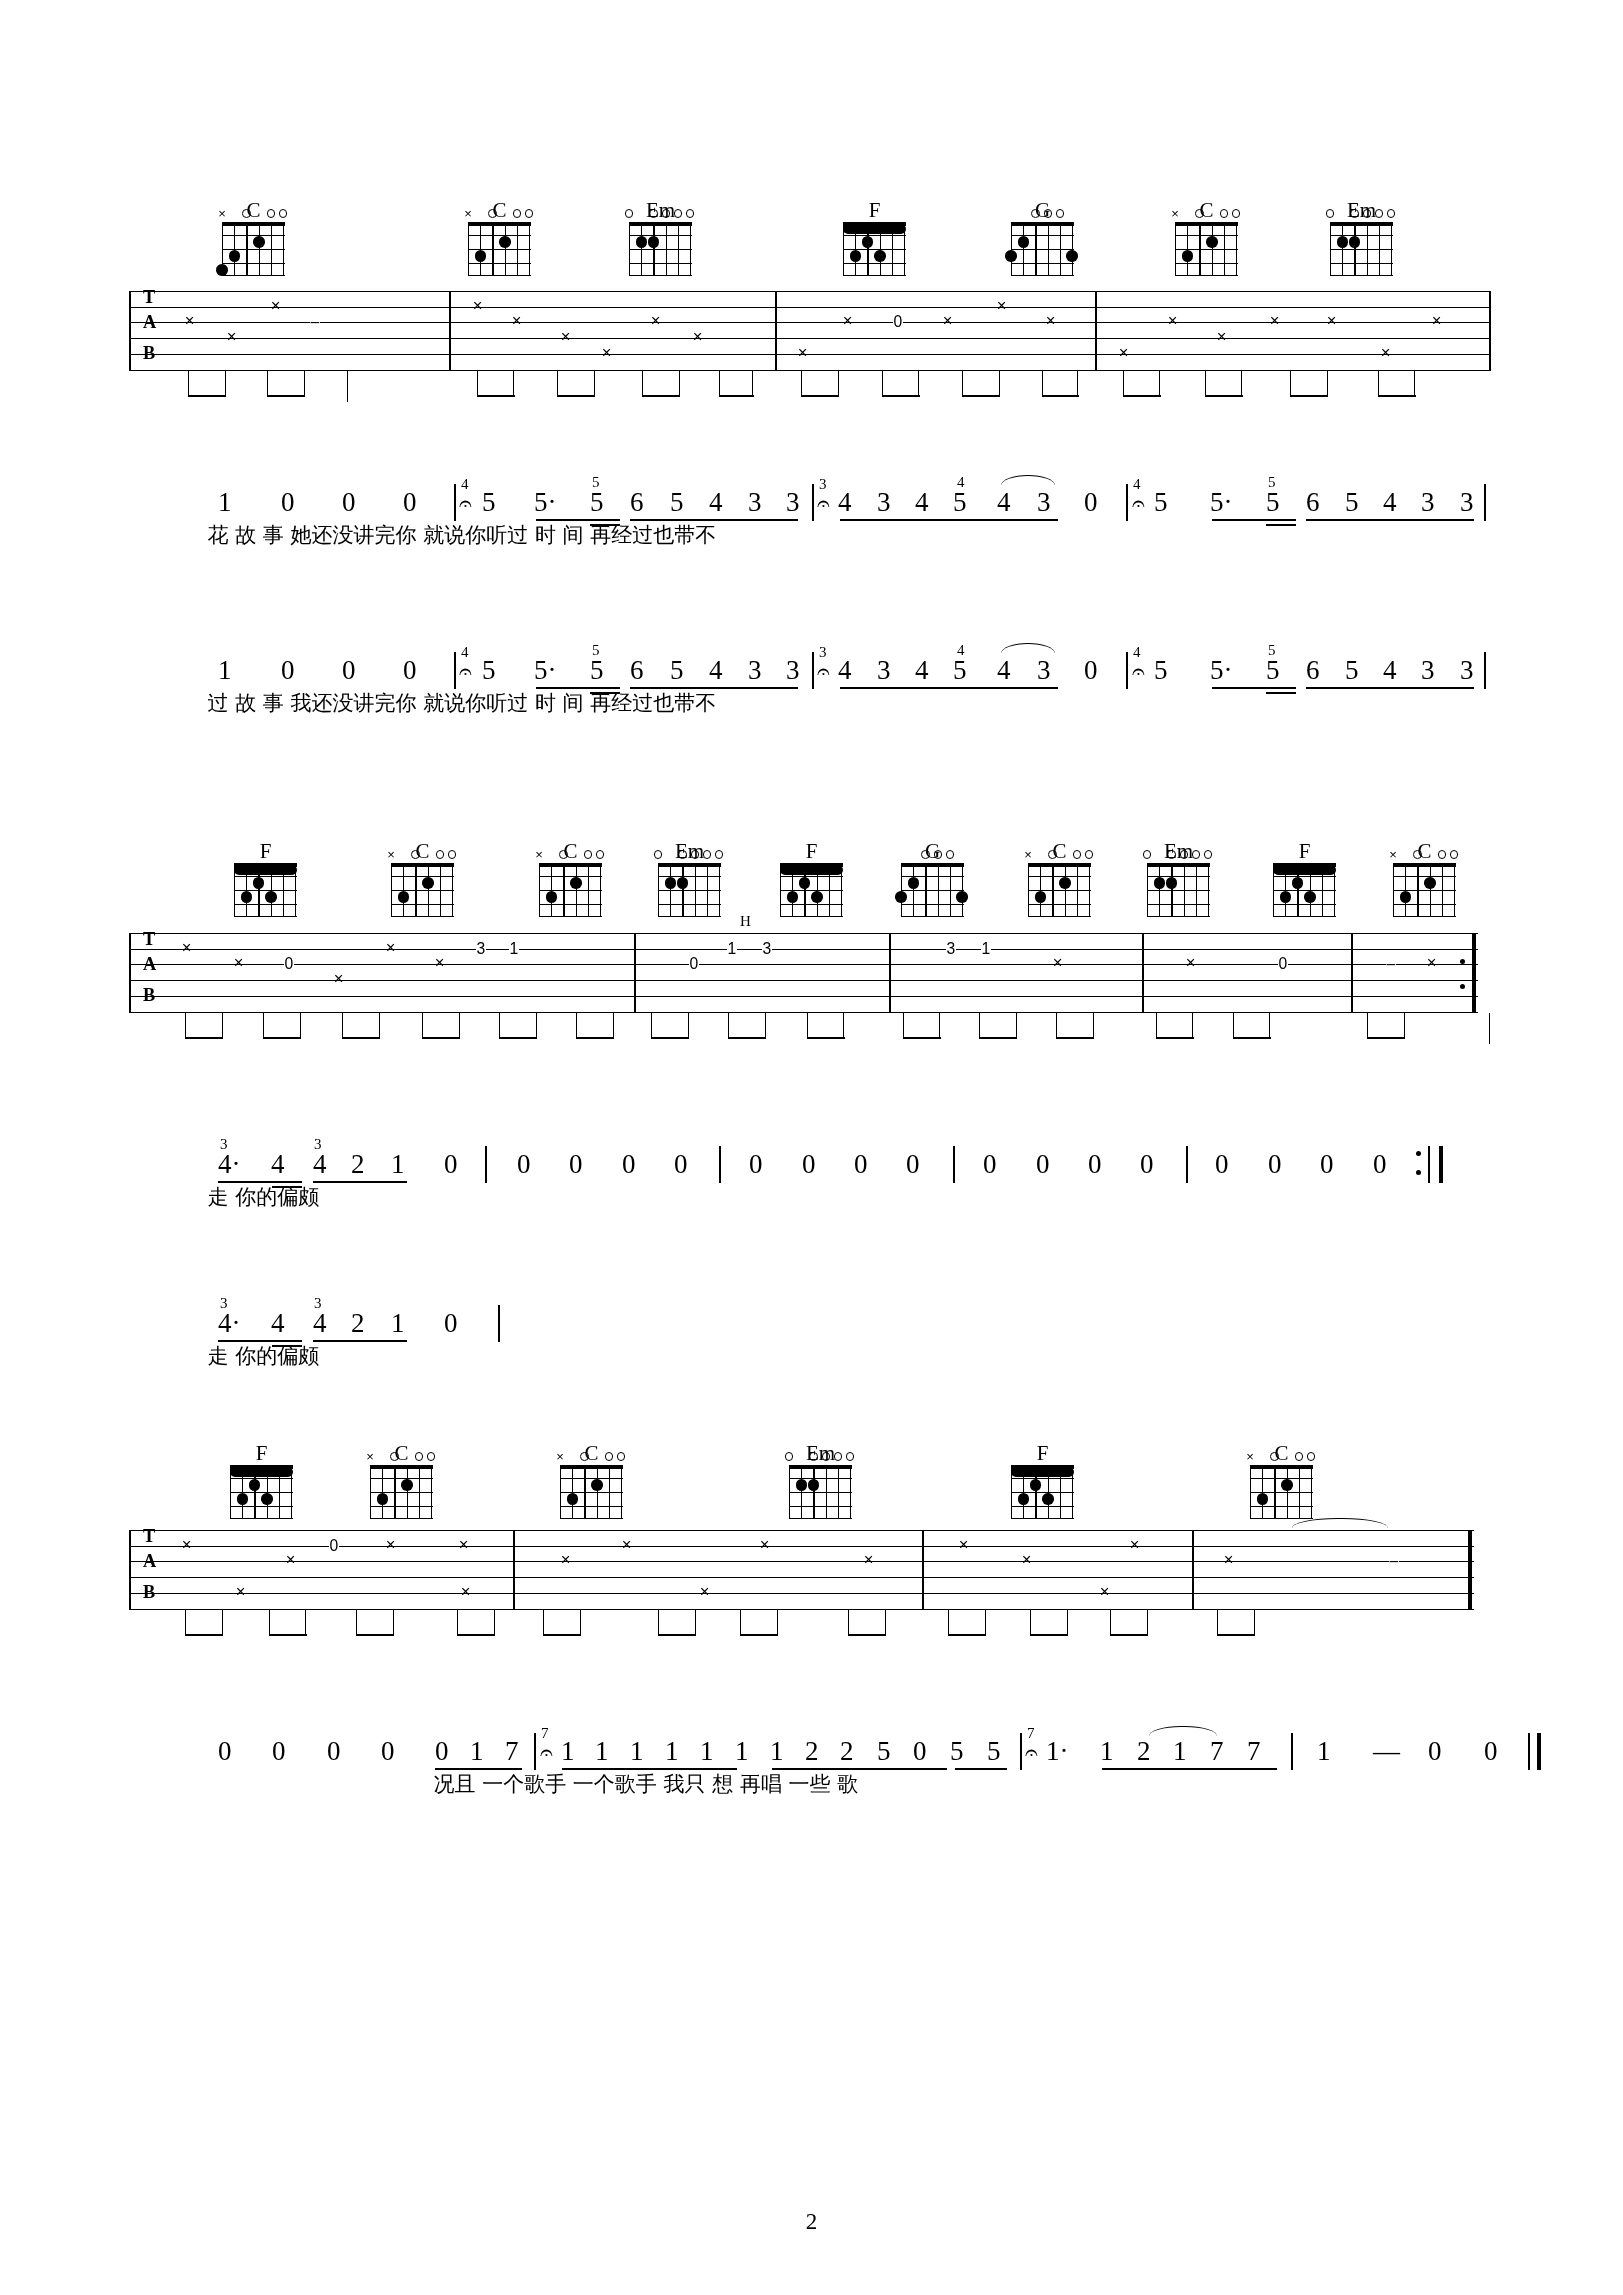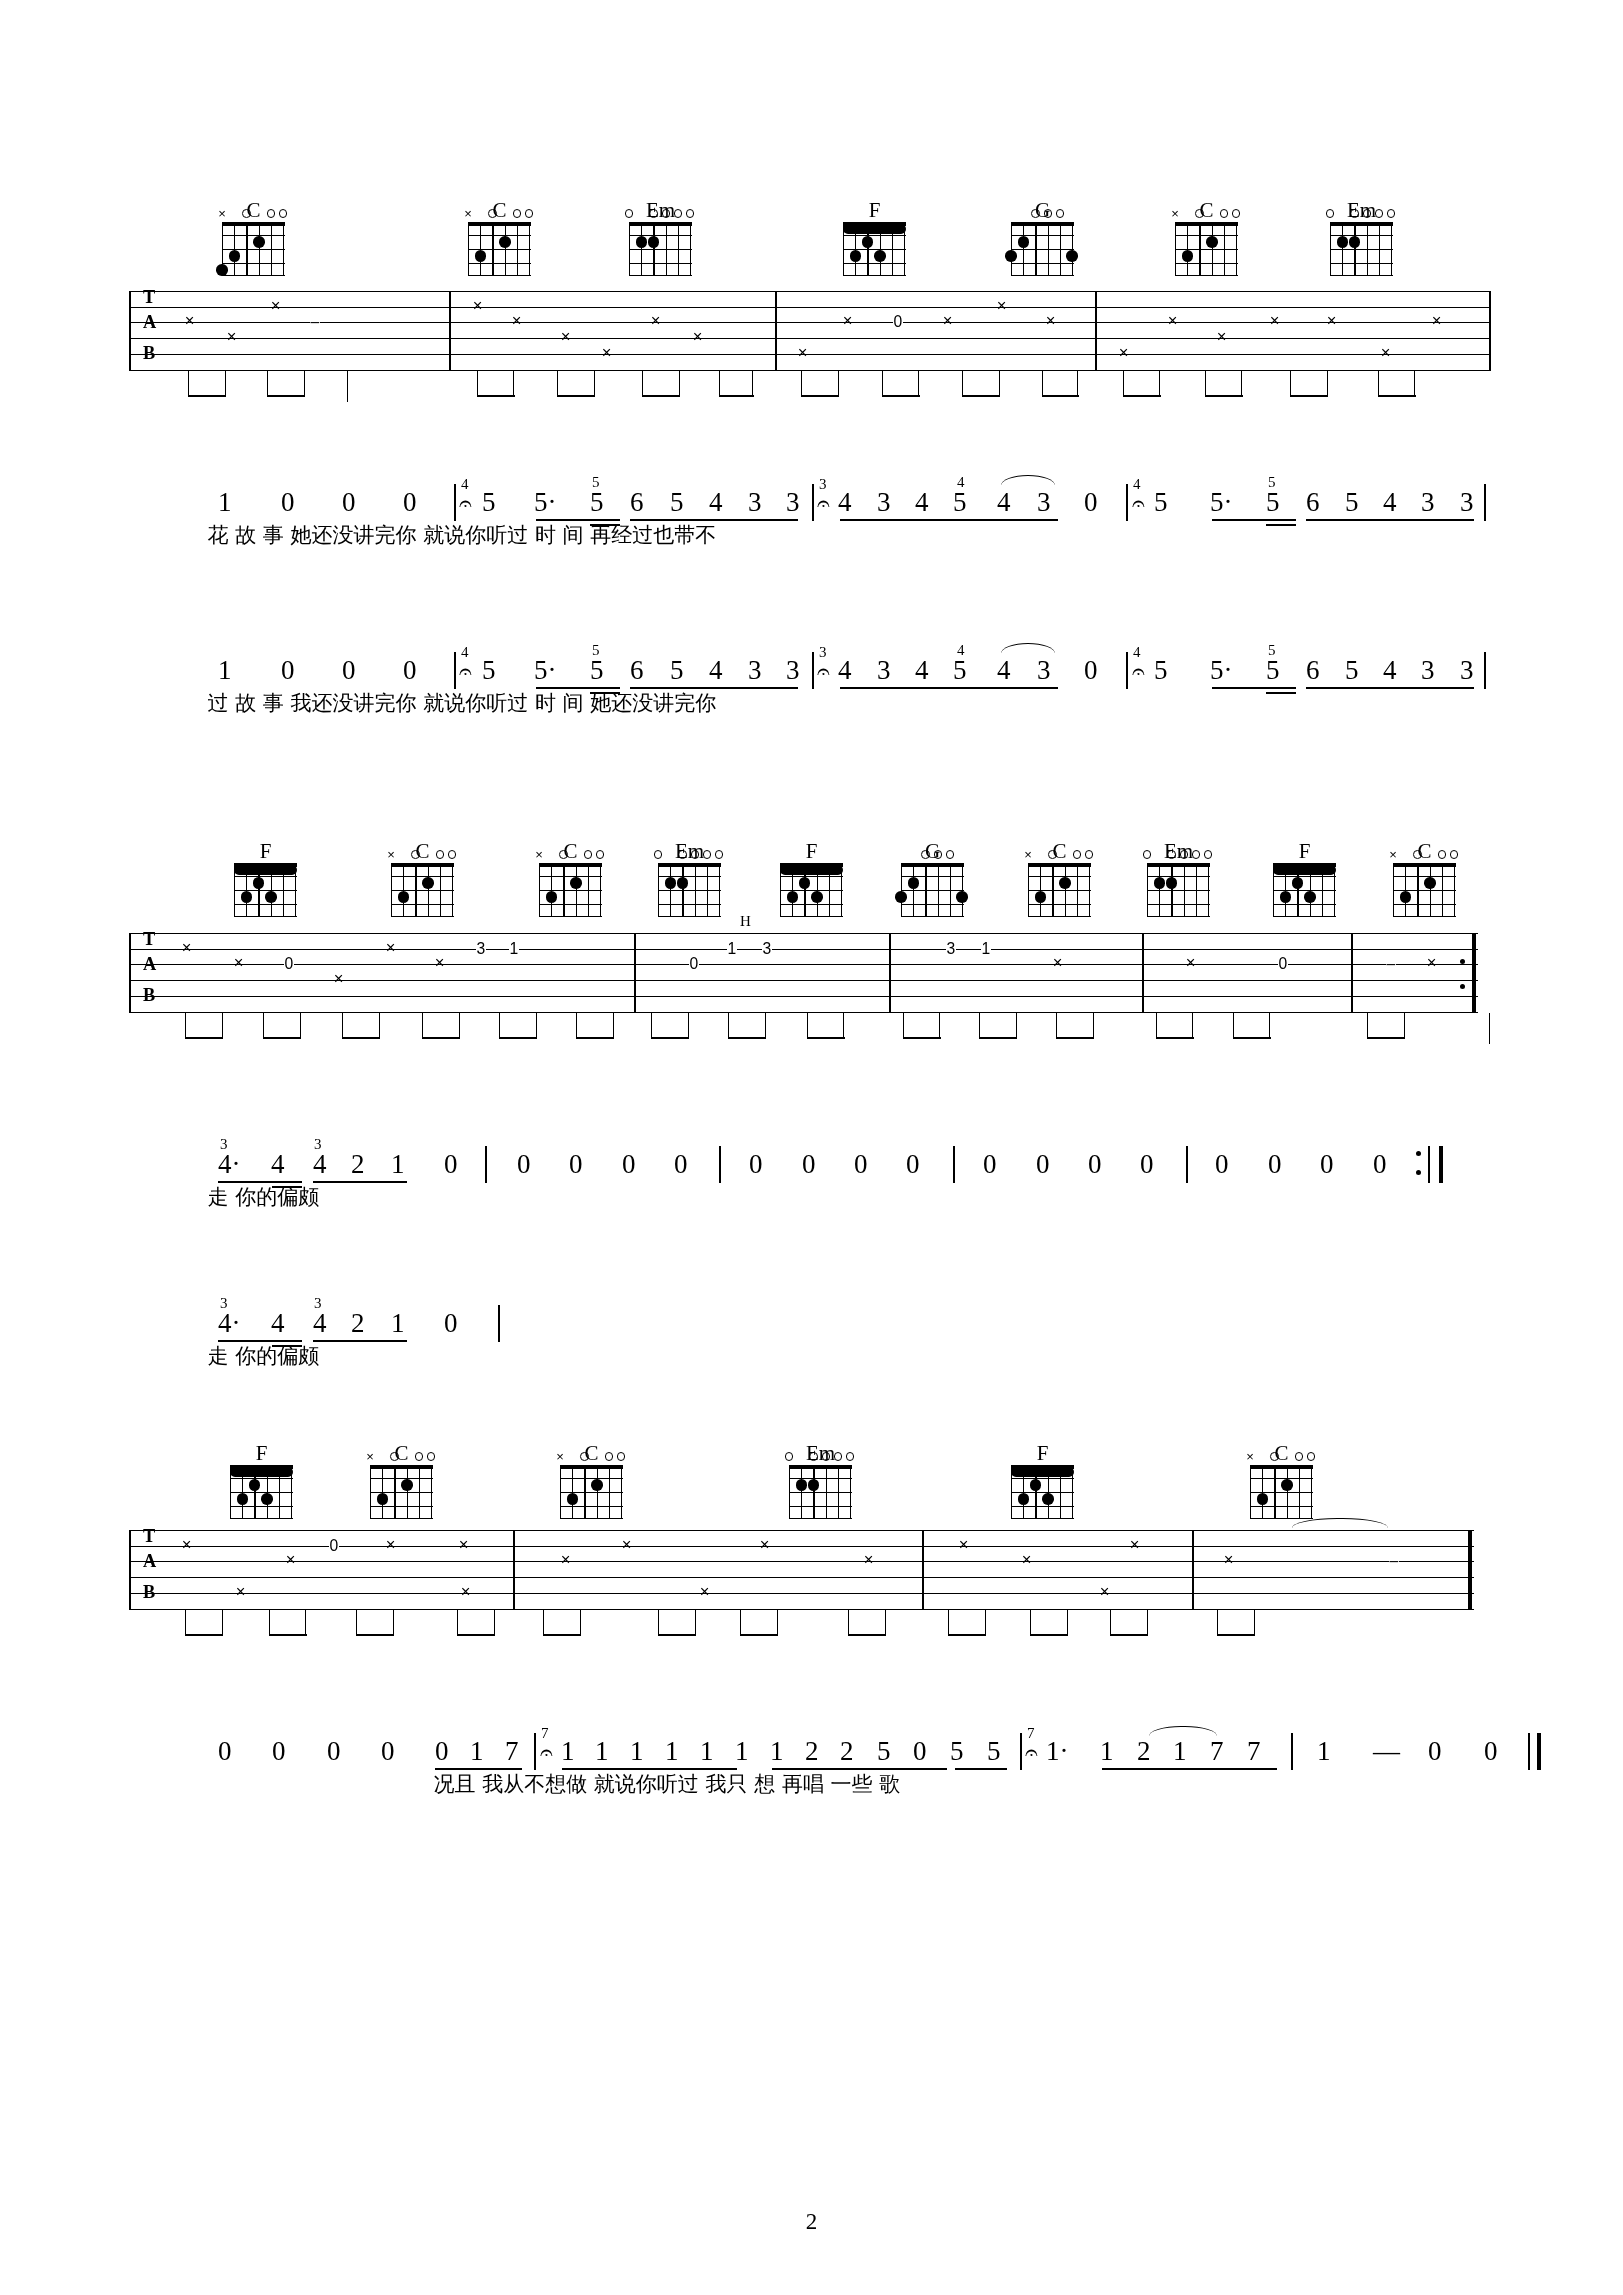--- a/index.html
+++ b/index.html
@@ -588,21 +588,21 @@
       <div class="ts" style="left:1268px; top:-14px;">5</div>
       <div class="nnum" style="left:1313px;">6</div>
       <div class="nnum" style="left:1352px;">5</div>
       <div class="nnum" style="left:1390px;">4</div>
       <div class="nnum" style="left:1428px;">3</div>
       <div class="nnum" style="left:1467px;">3</div>
       <div class="under1" style="left:1212px; top:30px; width:84px;"></div>
       <div class="under1" style="left:1306px; top:30px; width:168px;"></div>
       <div class="under2" style="left:1266px; top:35px; width:30px;"></div>
       <div class="vbar" style="left:1484px; top:-5.2px; height:37px;"></div>
-      <div class="lyr" style="left:218px; top:35px;">过        故 事 我还没讲完你 就说你听过    时 间 她还没讲完你</div>
+      <div class="lyr" style="left:218px; top:35px;">过        故 事 我还没讲完你 就说你听过    时 间 再经过也带不</div>
     </div>
   </div>
 
   <div>
 
     <div class="chord" style="left:229px; top:840px;">
       <div class="cname">F</div>
       <div class="grid">
         <div class="nut"></div>
         <div class="str" style="left:0px;"></div>
@@ -1208,19 +1208,19 @@
       <div class="nnum" style="left:1254px;">7</div>
       <div class="under1" style="left:1102px; top:30px; width:175px;"></div>
       <div class="tie" style="left:1149px; top:-12.2px; width:68px;"></div>
       <div class="vbar" style="left:1291px; top:-5.2px; height:37px;"></div>
       <div class="nnum" style="left:1324px;">1</div>
       <div class="nnum" style="left:1380px;">—</div>
       <div class="nnum" style="left:1435px;">0</div>
       <div class="nnum" style="left:1491px;">0</div>
       <div class="vbar" style="left:1528px; top:-5.2px; height:37px;"></div>
       <div class="vbar" style="left:1537px; top:-5.2px; height:37px; width:3.5px;"></div>
-      <div class="lyr" style="left:444px; top:35px;">况且 我从不想做 就说你听过   我只 想 再唱 一些 歌</div>
+      <div class="lyr" style="left:444px; top:35px;">况且 一个歌手 一个歌手   我只 想 再唱 一些 歌</div>
     </div>
   </div>
 
   <div class="pagenum" style="top:2209px;">2</div>
 </div>
 
 
 </body></html>

